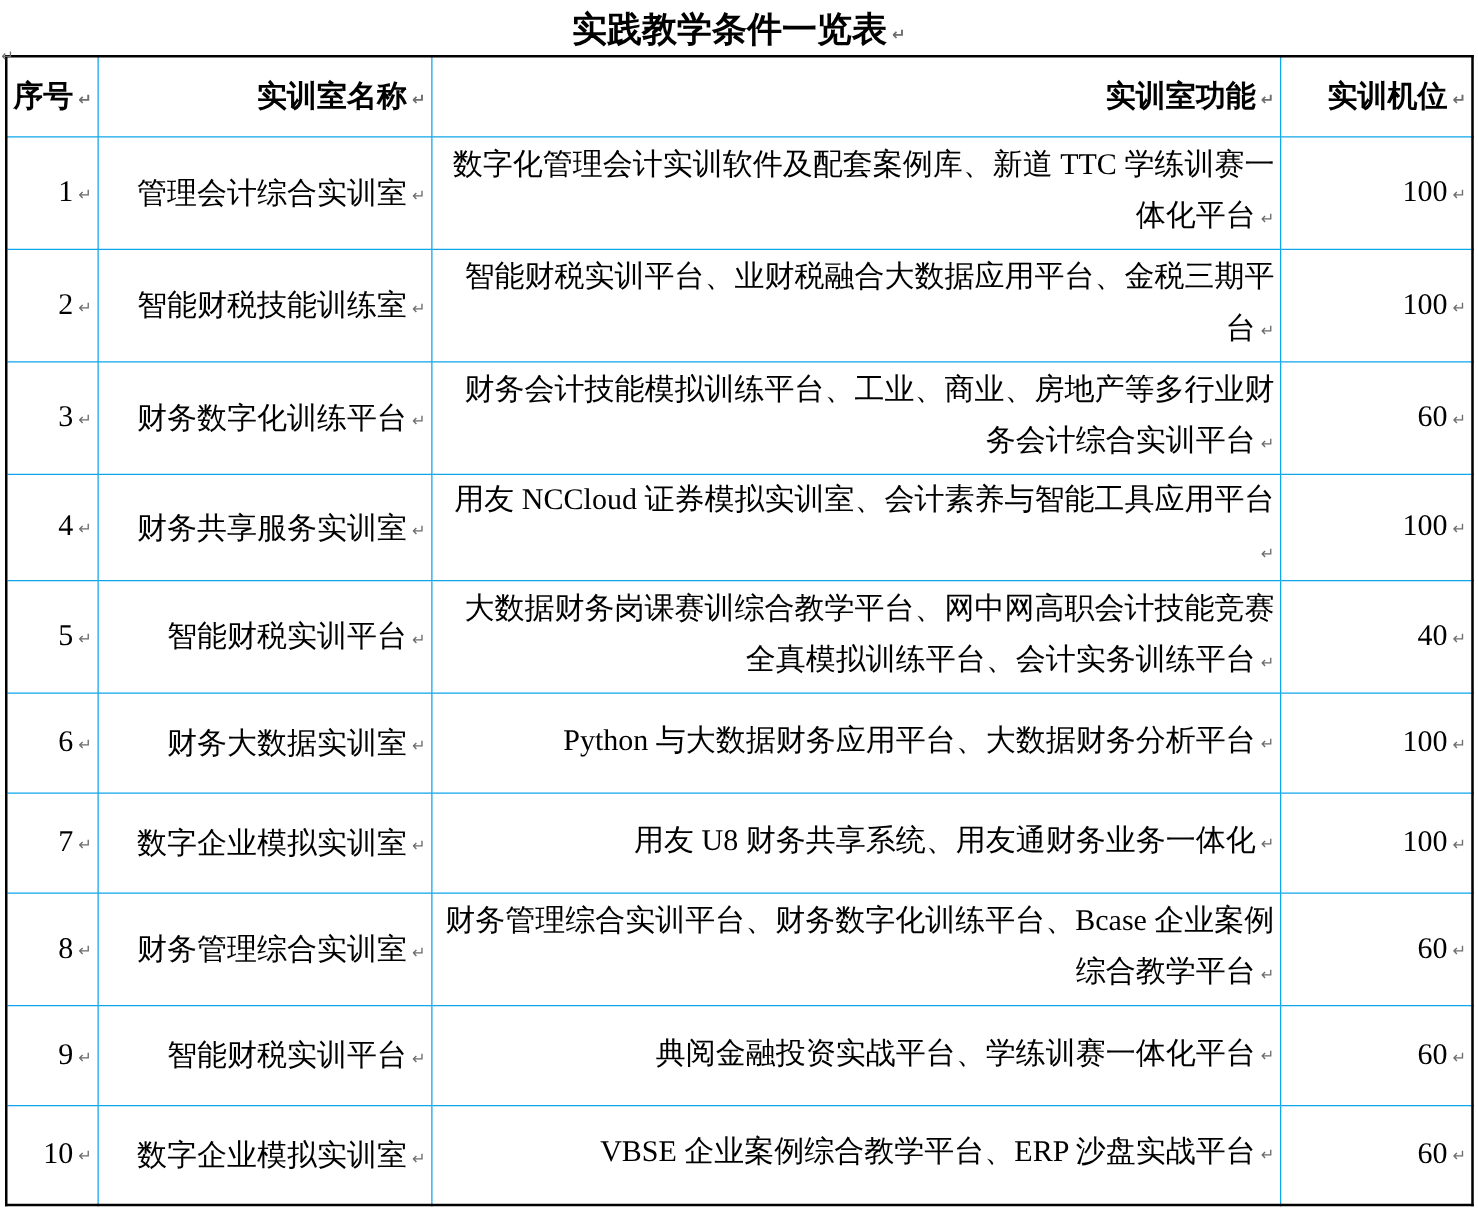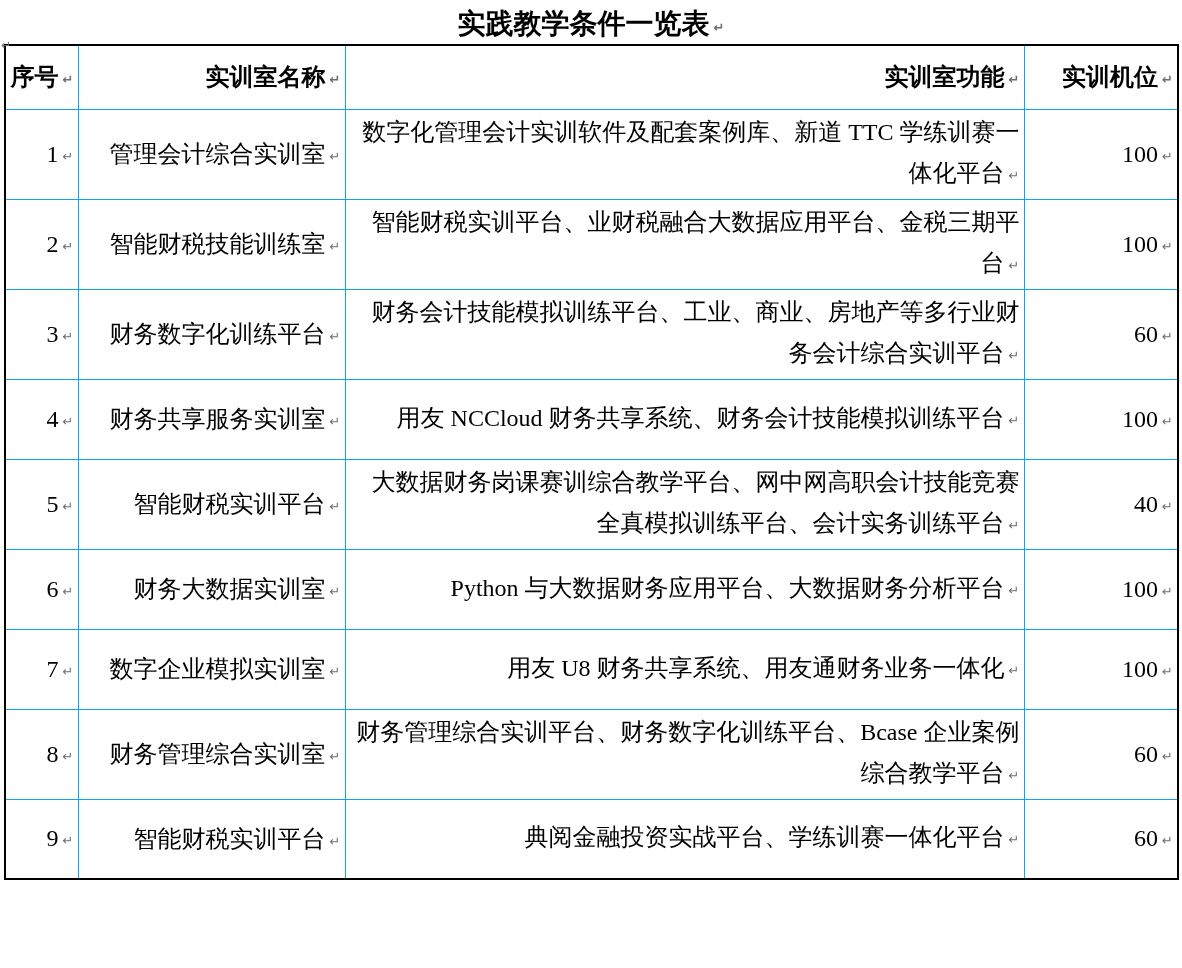--- a/index.html
+++ b/index.html
@@ -103,21 +103,21 @@
     </tr>
     <tr class="h90">
       <td><span>3</span><span class="pmark">↵</span></td>
       <td><span>财务数字化训练平台</span><span class="pmark">↵</span></td>
       <td class="func"><span>财务会计技能模拟训练平台、工业、商业、房地产等多行业财务会计综合实训平台</span><span class="pmark">↵</span></td>
       <td><span>60</span><span class="pmark">↵</span></td>
     </tr>
     <tr class="h80">
       <td><span>4</span><span class="pmark">↵</span></td>
       <td><span>财务共享服务实训室</span><span class="pmark">↵</span></td>
-      <td class="func"><span>用友 NCCloud 财务共享系统、财务会计技能模拟训练平台</span><span class="pmark">↵</span></td>
+      <td class="func"><span>用友 NCCloud 证券模拟实训室、会计素养与智能工具应用平台</span><span class="pmark">↵</span></td>
       <td><span>100</span><span class="pmark">↵</span></td>
     </tr>
     <tr class="h90">
       <td><span>5</span><span class="pmark">↵</span></td>
       <td><span>智能财税实训平台</span><span class="pmark">↵</span></td>
       <td class="func"><span>大数据财务岗课赛训综合教学平台、网中网高职会计技能竞赛全真模拟训练平台、会计实务训练平台</span><span class="pmark">↵</span></td>
       <td><span>40</span><span class="pmark">↵</span></td>
     </tr>
     <tr class="h80">
       <td><span>6</span><span class="pmark">↵</span></td>
@@ -136,14 +136,20 @@
       <td><span>财务管理综合实训室</span><span class="pmark">↵</span></td>
       <td class="func"><span>财务管理综合实训平台、财务数字化训练平台、Bcase 企业案例综合教学平台</span><span class="pmark">↵</span></td>
       <td><span>60</span><span class="pmark">↵</span></td>
     </tr>
     <tr class="h80">
       <td><span>9</span><span class="pmark">↵</span></td>
       <td><span>智能财税实训平台</span><span class="pmark">↵</span></td>
       <td class="func"><span>典阅金融投资实战平台、学练训赛一体化平台</span><span class="pmark">↵</span></td>
       <td><span>60</span><span class="pmark">↵</span></td>
     </tr>
+    <tr class="h80">
+      <td><span>10</span><span class="pmark">↵</span></td>
+      <td><span>数字企业模拟实训室</span><span class="pmark">↵</span></td>
+      <td class="func"><span>VBSE 企业案例综合教学平台、ERP 沙盘实战平台</span><span class="pmark">↵</span></td>
+      <td><span>60</span><span class="pmark">↵</span></td>
+    </tr>
   </tbody>
 </table>
 
 </body></html>

